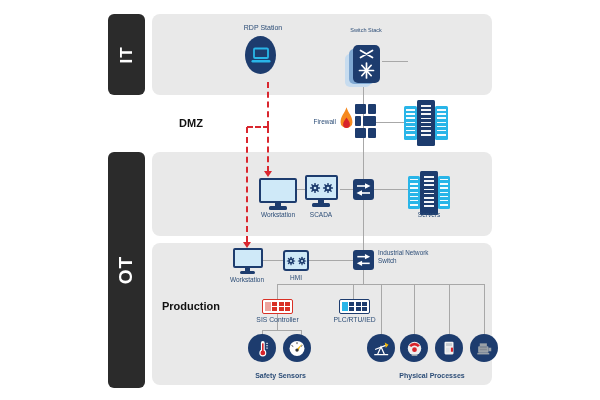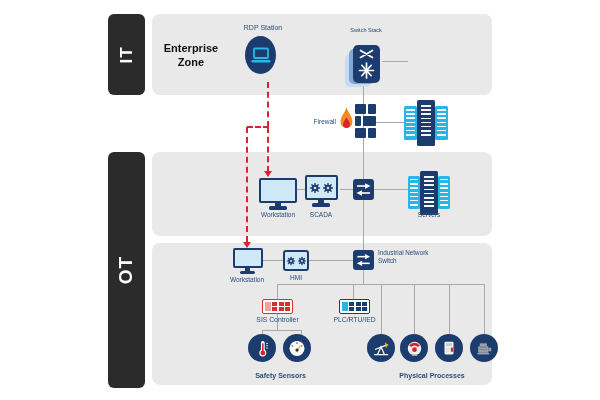--- a/index.html
+++ b/index.html
@@ -48,21 +48,22 @@
   <div class="band" style="left:152px;top:152px;width:340px;height:84px;"></div>
   <div class="band" style="left:152px;top:243px;width:340px;height:142px;"></div>
 
   <div class="bar" style="left:108px;top:14px;width:37px;height:81px;">
     <span>IT</span>
   </div>
   <div class="bar" style="left:108px;top:152px;width:37px;height:236px;">
     <span style="font-size:19px;">OT</span>
   </div>
 
-  <div class="zlabel" style="left:156px;top:42px;width:70px;">Enterprise Zone</div>
+  <div class="zlabel" style="left:156px;top:117px;width:70px;">DMZ</div>
+  <div class="zlabel" style="left:156px;top:300px;width:70px;">Production</div>
 
   <div class="gline" style="left:363px;top:82px;width:1px;height:202px;"></div>
   <div class="gline" style="left:382px;top:61px;width:26px;height:1px;"></div>
   <div class="gline" style="left:375px;top:122px;width:32px;height:1px;"></div>
   <div class="gline" style="left:297px;top:189px;width:11px;height:1px;"></div>
   <div class="gline" style="left:340px;top:189px;width:13px;height:1px;"></div>
   <div class="gline" style="left:373px;top:189px;width:37px;height:1px;"></div>
   <div class="gline" style="left:263px;top:260px;width:20px;height:1px;"></div>
   <div class="gline" style="left:309px;top:260px;width:44px;height:1px;"></div>
   <div class="gline" style="left:278px;top:284px;width:206px;height:1px;"></div>

